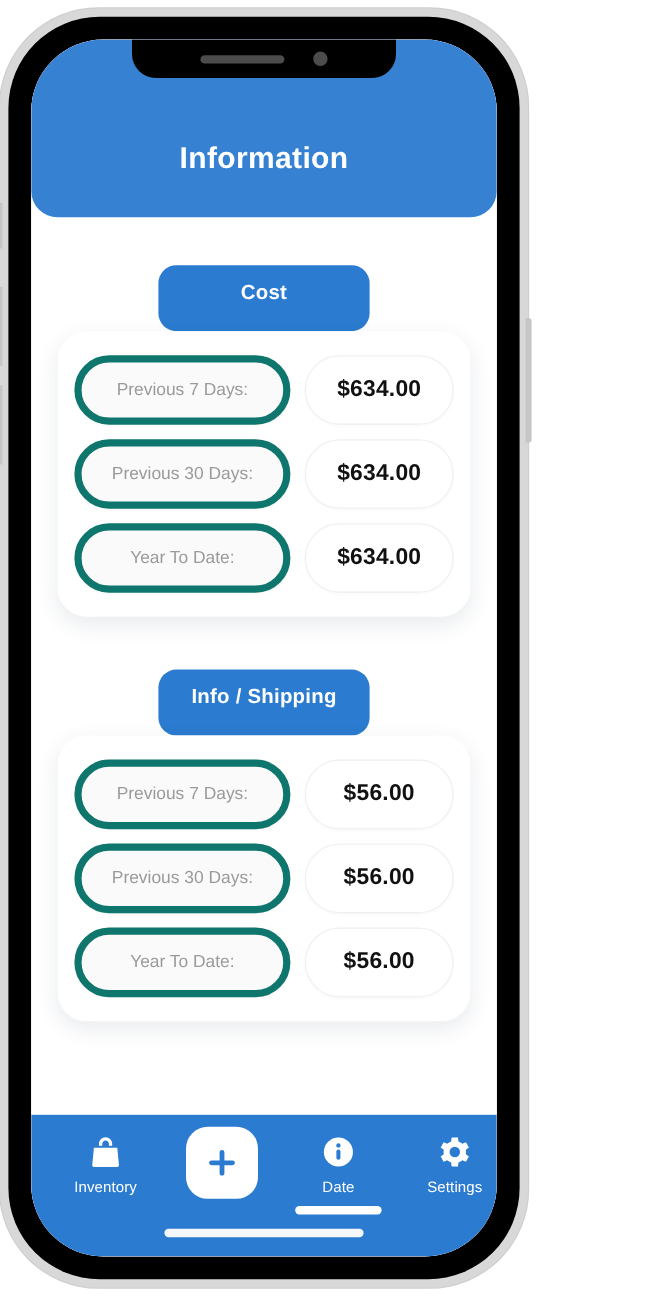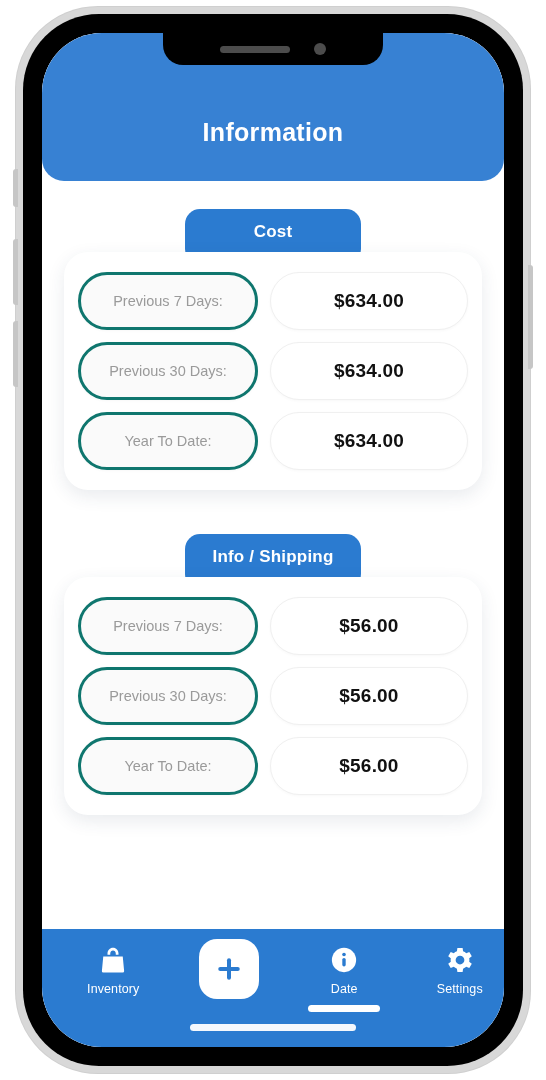--- a/index.html
+++ b/index.html
@@ -6,22 +6,22 @@
   html, body {
     width:546px; height:1080px;
     background:#ffffff;
     font-family:"Liberation Sans", sans-serif;
     overflow:hidden;
   }
 
   
   #phone-wrap {
     position:relative;
-    width:546px; height:1080px;
-    display:flex; align-items:center; justify-content:center;
+    width:440px; height:1080px;
+    display:flex; align-items:center; 
   }
   #phone-outer {
     position:relative;
     width:514px; height:1066px;
     background:#d8d8d8;
     border-radius:82px;
     box-shadow:0 0 0 1px #cfcfcf;
   }
   #phone-bezel {
     position:absolute;
@@ -96,21 +96,21 @@
     flex:1 1 auto;
     overflow:hidden;
     padding-top:28px;
   }
 
   .section { position:relative; margin-bottom:44px; }
 
   .section-tab {
     position:relative; z-index:1;
     width:176px;
-    margin:0 auto;
+    margin:12px auto;
     background:#2b7bd0;
     border-top-left-radius:15px;
     border-top-right-radius:15px;
     border-bottom-left-radius:15px;
     border-bottom-right-radius:15px;
     padding:13px 8px 22px;
     text-align:center;
     color:#ffffff;
     font-size:17px;
     font-weight:600;
@@ -131,21 +131,21 @@
     display:flex;
     align-items:stretch;
     gap:12px;
     margin-bottom:12px;
   }
   .stat-row:last-child { margin-bottom:0; }
 
   .stat-label {
     flex:0 0 180px;
     background:#fafafa;
-    border:3px solid #0f766e;
+    border:6px solid #0f766e;
     border-radius:34px;
     height:58px;
     display:flex; align-items:center; justify-content:center;
     color:#9a9a9a;
     font-size:14.5px;
     font-weight:400;
     box-shadow:0 1px 3px rgba(0,0,0,0.03);
   }
   .stat-value {
     flex:1 1 auto;

